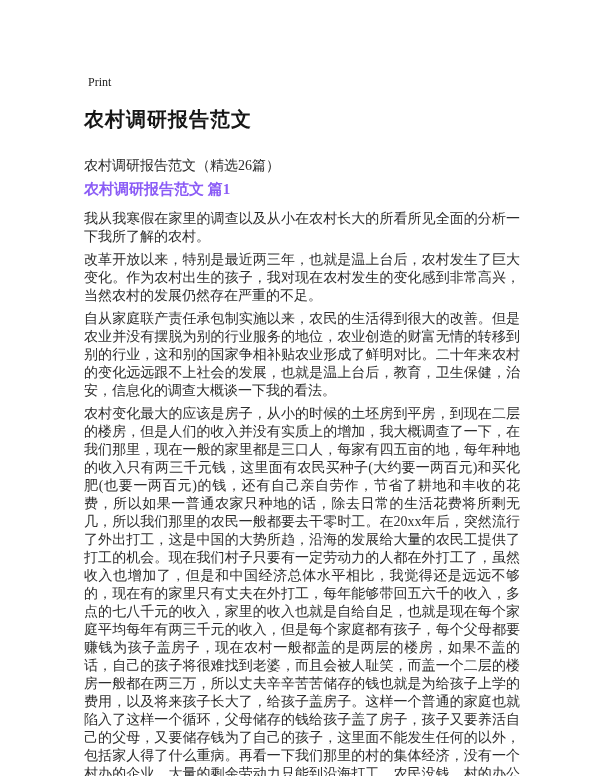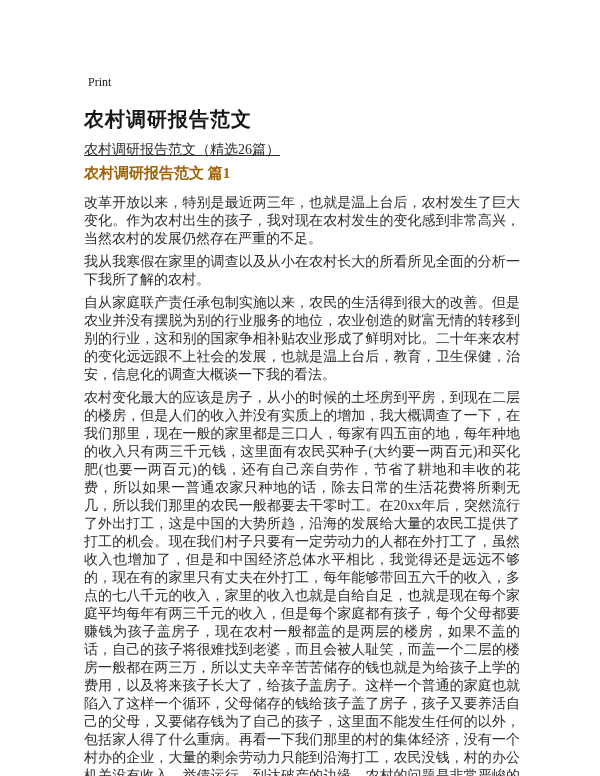--- a/index.html
+++ b/index.html
@@ -34,32 +34,31 @@
   .doc-title {
     margin: 16px 0 0 0;
     font-size: 20px;
     line-height: 26px;
     font-weight: bold;
     text-align: left;
     color: #161616;
     letter-spacing: 1px;
   }
   .doc-subtitle {
-    margin: 9px 0 0 0;
+    margin: 25px 0 0 0;
     font-size: 14px;
     line-height: 17px;
     color: #2b2b2b;
-    text-decoration: underline;
   }
   .section-heading {
     margin: 7px 0 0 0;
     font-size: 15px;
     line-height: 17px;
     font-weight: bold;
-    color: #a16207;
+    color: #8b5cf6;
   }
   .article p {
     margin: 5px 0 0 0;
     font-size: 14px;
     line-height: 18px;
     color: #2d2d2d;
     text-align: justify;
     text-justify: inter-ideograph;
     word-break: break-all;
   }
@@ -74,19 +73,19 @@
 
   <a class="print-link">Print</a>
 
   <h1 class="doc-title">农村调研报告范文</h1>
 
   <div class="doc-subtitle">农村调研报告范文（精选26篇）</div>
 
   <h2 class="section-heading">农村调研报告范文 篇1</h2>
 
   <div class="article">
+    <p>我从我寒假在家里的调查以及从小在农村长大的所看所见全面的分析一下我所了解的农村。</p>
     <p>改革开放以来，特别是最近两三年，也就是温上台后，农村发生了巨大变化。作为农村出生的孩子，我对现在农村发生的变化感到非常高兴，当然农村的发展仍然存在严重的不足。</p>
-    <p>我从我寒假在家里的调查以及从小在农村长大的所看所见全面的分析一下我所了解的农村。</p>
     <p>自从家庭联产责任承包制实施以来，农民的生活得到很大的改善。但是农业并没有摆脱为别的行业服务的地位，农业创造的财富无情的转移到别的行业，这和别的国家争相补贴农业形成了鲜明对比。二十年来农村的变化远远跟不上社会的发展，也就是温上台后，教育，卫生保健，治安，信息化的调查大概谈一下我的看法。</p>
     <p>农村变化最大的应该是房子，从小的时候的土坯房到平房，到现在二层的楼房，但是人们的收入并没有实质上的增加，我大概调查了一下，在我们那里，现在一般的家里都是三口人，每家有四五亩的地，每年种地的收入只有两三千元钱，这里面有农民买种子(大约要一两百元)和买化肥(也要一两百元)的钱，还有自己亲自劳作，节省了耕地和丰收的花费，所以如果一普通农家只种地的话，除去日常的生活花费将所剩无几，所以我们那里的农民一般都要去干零时工。在20xx年后，突然流行了外出打工，这是中国的大势所趋，沿海的发展给大量的农民工提供了打工的机会。现在我们村子只要有一定劳动力的人都在外打工了，虽然收入也增加了，但是和中国经济总体水平相比，我觉得还是远远不够的，现在有的家里只有丈夫在外打工，每年能够带回五六千的收入，多点的七八千元的收入，家里的收入也就是自给自足，也就是现在每个家庭平均每年有两三千元的收入，但是每个家庭都有孩子，每个父母都要赚钱为孩子盖房子，现在农村一般都盖的是两层的楼房，如果不盖的话，自己的孩子将很难找到老婆，而且会被人耻笑，而盖一个二层的楼房一般都在两三万，所以丈夫辛辛苦苦储存的钱也就是为给孩子上学的费用，以及将来孩子长大了，给孩子盖房子。这样一个普通的家庭也就陷入了这样一个循环，父母储存的钱给孩子盖了房子，孩子又要养活自己的父母，又要储存钱为了自己的孩子，这里面不能发生任何的以外，包括家人得了什么重病。再看一下我们那里的村的集体经济，没有一个村办的企业，大量的剩余劳动力只能到沿海打工，农民没钱，村的办公机关没有收入，举债运行，到达破产的边缘，农村的问题是非常严峻的问题，农村问题不解决中国不可能富裕，中国不可能实现现代化，不过中国在发展，农民问题也慢慢的解决。</p>
   </div>
 
 </div>
 
 </body></html>

